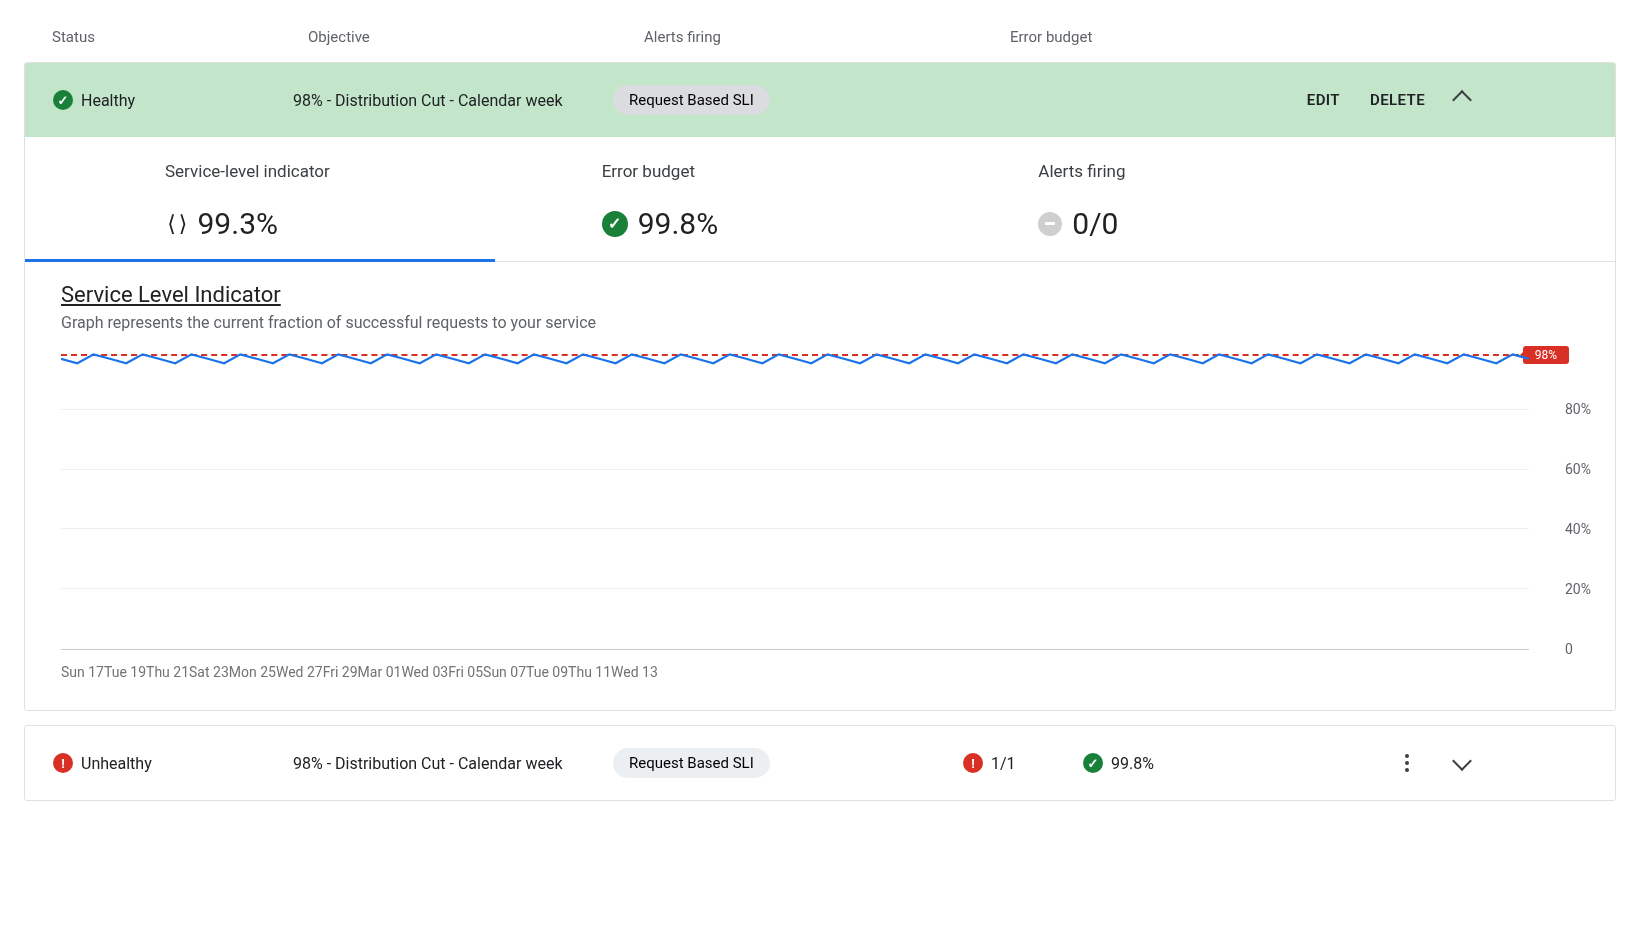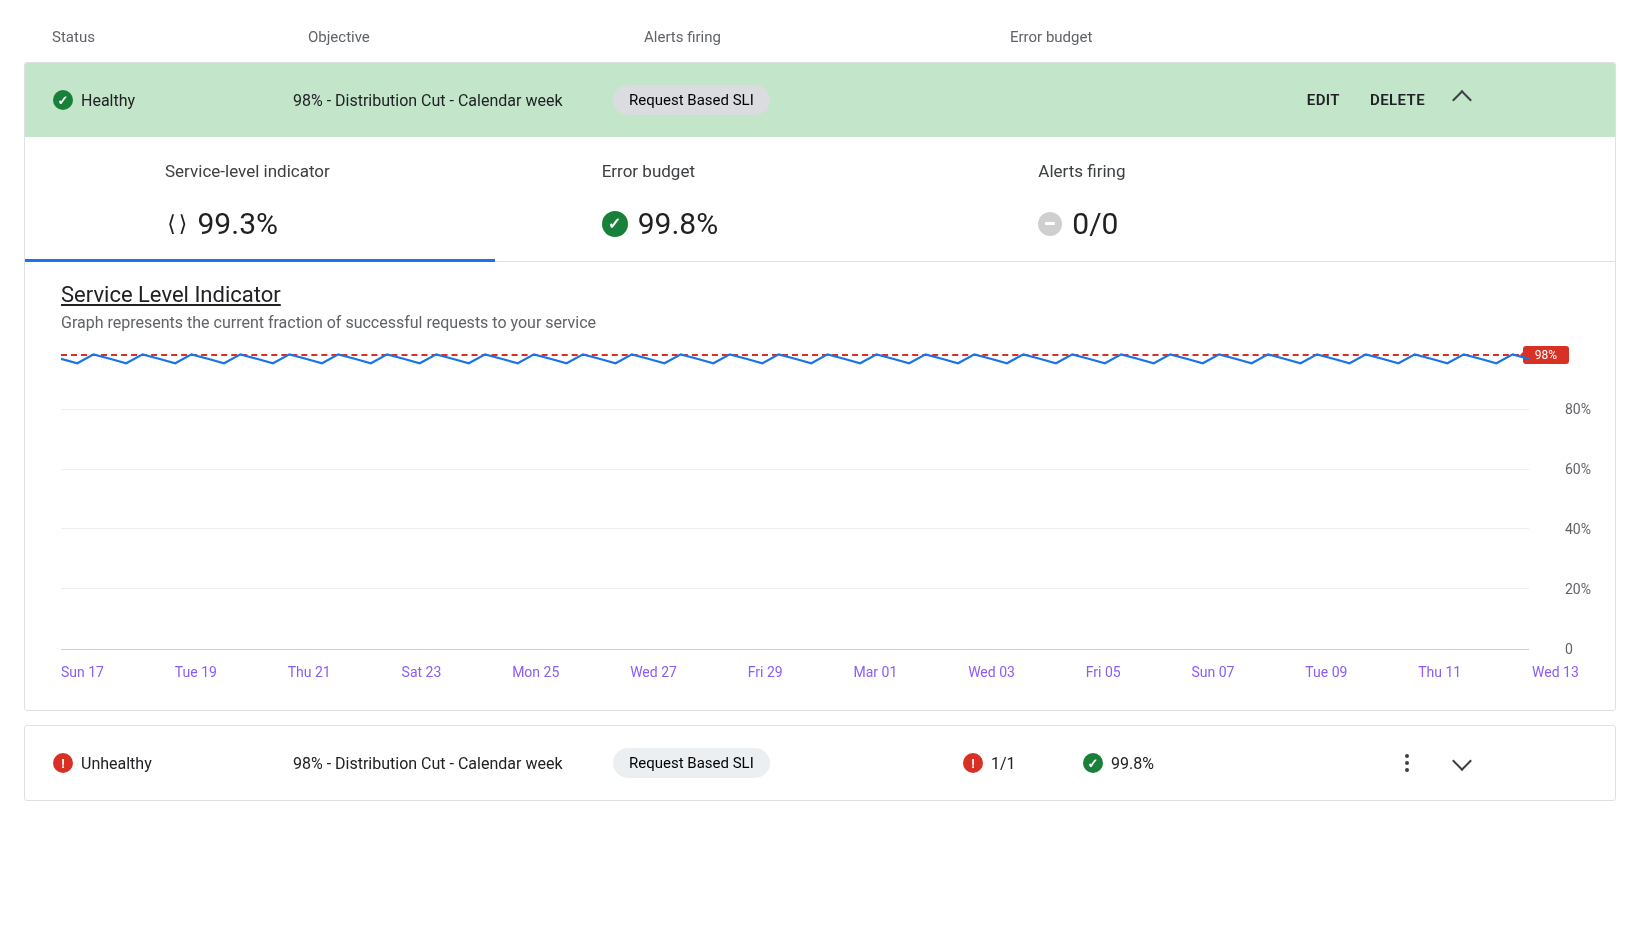--- a/index.html
+++ b/index.html
@@ -32,21 +32,21 @@
   .chart-sub { color: #5f6368; font-size: 16px; margin-bottom: 18px; }
   .chart-area { position: relative; height: 300px; display: flex; }
   .plot { position: relative; flex: 1; border-bottom: 1px solid #ccc; }
   .grid-line { position: absolute; left: 0; right: 0; height: 1px; background: #eee; }
   .threshold { position: absolute; left: 0; right: 0; border-top: 2px dashed #d93025; }
   .th-label { position: absolute; right: -40px; top: -10px; background:#d93025; color:#fff; font-size:12px; padding:2px 12px; border-radius:3px;}
   .th-label::before { content:""; position:absolute; left:-8px; top:4px; border:5px solid transparent; border-right-color:#d93025;}
   .series { position:absolute; left:0; right:0; top:0; bottom:0; }
   .y-axis { width: 50px; text-align: left; position: relative; color:#5f6368; font-size:14px; }
   .y-tick { position: absolute; left: 8px; margin-left: 28px; }
-  .x-axis { display:flex; justify-content:space-between; padding: 14px 0 0; color:#8b5cf6; font-size:14px; }
+  .x-axis { display:flex; justify-content:flex-start; padding: 14px 0 0; color:#737373; font-size:14px; }
   .dots { display:flex; flex-direction:column; gap:3px; align-items:center; cursor:pointer; width:16px;}
   .dots span{ width:4px;height:4px;background:#3c4043;border-radius:50%;}
   .row2 .actions{ gap:40px;}
 </style>
 </head>
 <body>
 
 <div class="wrap">
   <div class="cols-header">
     <div>Status</div>

